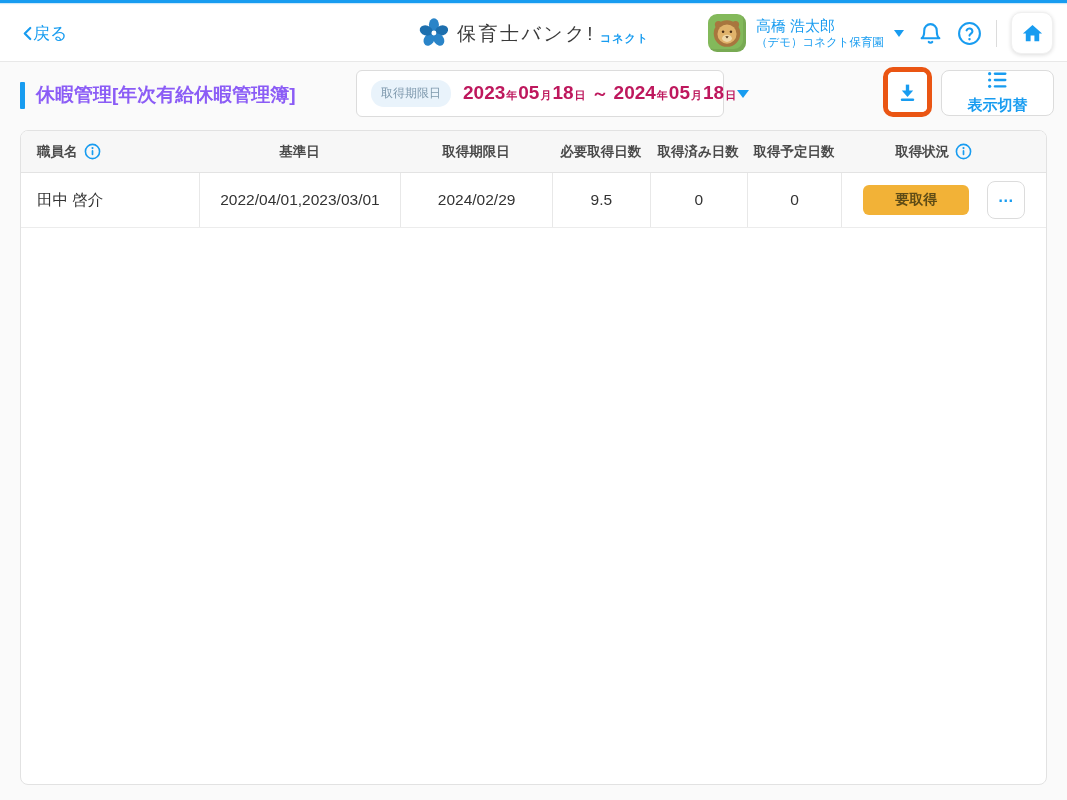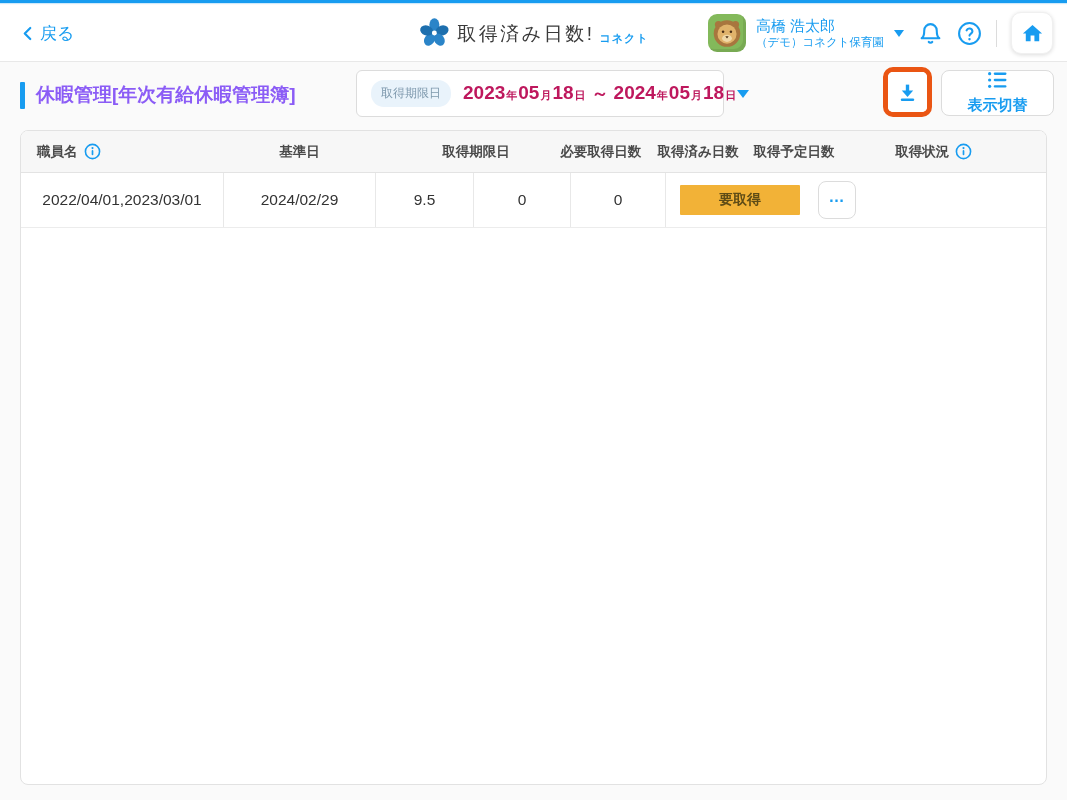--- a/index.html
+++ b/index.html
@@ -10,21 +10,21 @@
     font-family: "Liberation Sans", "DejaVu Sans", sans-serif;
     color: #333;
     overflow: hidden;
   }
   
   .topbar { position: absolute; top: 0; left: 0; width: 100%; height: 4px;
             background: #189CF0; border-bottom: 1px solid #cde9fb; }
   .header { position: absolute; top: 5px; left: 0; width: 100%; height: 57px;
             background: #fff; border-bottom: 1px solid #e8e8e8; }
   .back-link { position: absolute; left: 22px; top: 50%; transform: translateY(-50%);
-               display: flex; align-items: center; gap: 7px; color: #189CF0;
+               display: flex; align-items: center; color: #189CF0;
                font-size: 17px; cursor: pointer; }
   .logo { position: absolute; left: 50%; top: 50%; transform: translate(-50%,-50%);
           display: flex; align-items: center; }
   .logo-title { font-size: 19px; color: #3a3a3a; letter-spacing: 2.5px; font-weight: 500; margin-left: 8px; }
   .logo-badge { font-size: 11px; color: #189CF0; font-weight: bold; letter-spacing: 1px;
                 margin-left: 5px; margin-top: 9px; }
   .user-area { position: absolute; right: 14px; top: 50%; transform: translateY(-50%);
                display: flex; align-items: center; }
   .avatar { width: 38px; height: 38px; border-radius: 9px; background: #83b95b;
             display: flex; align-items: center; justify-content: center; overflow: hidden;
@@ -80,21 +80,21 @@
   .trow .td + .td { border-left: 1px solid #e8e8e8; }
   .c1 { width: 178px; justify-content: flex-start; padding-left: 16px; }
   .c2 { width: 202px; }
   .c3 { width: 152px; }
   .c4 { width: 98px; }
   .c5 { width: 97px; }
   .c6 { width: 95px; }
   .c7 { width: 205px; }
   .th.c7 { padding-right: 20px; }
   .status-badge { background: #F2B237; color: #5f4c16; font-size: 14px; font-weight: bold;
-                  width: 120px; height: 30px; border-radius: 1px;
+                  width: 106px; height: 30px; border-radius: 6px;
                   display: flex; align-items: center; justify-content: center; }
   .row-menu-btn { width: 38px; height: 38px; background: #fff; border: 1px solid #dcdcdc;
                   border-radius: 8px; color: #189CF0; font-size: 16px; font-weight: bold;
                   display: flex; align-items: center; justify-content: center;
                   margin-left: 18px; cursor: pointer; letter-spacing: 1px; padding-bottom: 6px; }
   .cell-status { gap: 0; }
 </style>
 </head>
 <body>
 
@@ -117,21 +117,21 @@
         <g>
           <ellipse cx="20" cy="9.5" rx="6.5" ry="8.5" fill="#2a84c8"></ellipse>
           <ellipse cx="20" cy="9.5" rx="6.5" ry="8.5" fill="#1d6fae" transform="rotate(72 20 20)"></ellipse>
           <ellipse cx="20" cy="9.5" rx="6.5" ry="8.5" fill="#2a84c8" transform="rotate(144 20 20)"></ellipse>
           <ellipse cx="20" cy="9.5" rx="6.5" ry="8.5" fill="#2a84c8" transform="rotate(216 20 20)"></ellipse>
           <ellipse cx="20" cy="9.5" rx="6.5" ry="8.5" fill="#1d6fae" transform="rotate(288 20 20)"></ellipse>
           <circle cx="20" cy="20" r="3.2" fill="#ffffff"></circle>
         </g>
       </svg>
     </span>
-    <span class="logo-title">取得済み日数!</span>
+    <span class="logo-title">保育士バンク!</span>
     <span class="logo-badge">コネクト</span>
   </div>
 
   <div class="user-area">
     <div style="display:flex;align-items:center;cursor:pointer;">
       <div class="avatar">
         <svg width="34" height="34" viewBox="0 0 32 32">
           <circle cx="8" cy="8" r="3.4" fill="#a8763e"></circle>
           <circle cx="24" cy="8" r="3.4" fill="#a8763e"></circle>
           <circle cx="16" cy="16.5" r="12.5" fill="#a8763e"></circle>
@@ -254,20 +254,21 @@
         <svg width="17" height="17" viewBox="0 0 18 18">
           <circle cx="9" cy="9" r="7.5" fill="none" stroke="#189CF0" stroke-width="1.7"></circle>
           <circle cx="9" cy="5.4" r="1.15" fill="#189CF0"></circle>
           <rect x="8.1" y="7.5" width="1.8" height="5.4" rx="0.9" fill="#189CF0"></rect>
         </svg>
       </span>
     </div>
   </div>
 
   <div class="trow">
+    <div class="td c1">田中 啓介</div>
     <div class="td c2">2022/04/01,2023/03/01</div>
     <div class="td c3">2024/02/29</div>
     <div class="td c4">9.5</div>
     <div class="td c5">0</div>
     <div class="td c6">0</div>
     <div class="td c7 cell-status">
       <span class="status-badge">要取得</span>
       <span class="row-menu-btn">…</span>
     </div>
   </div>

